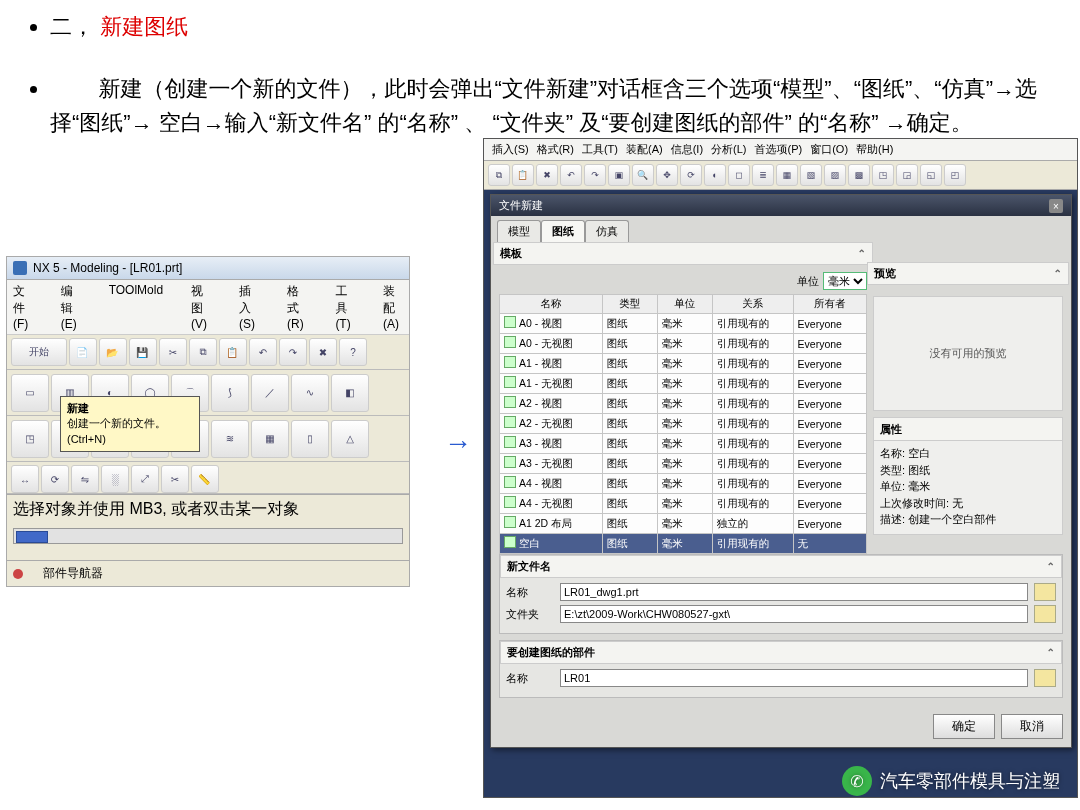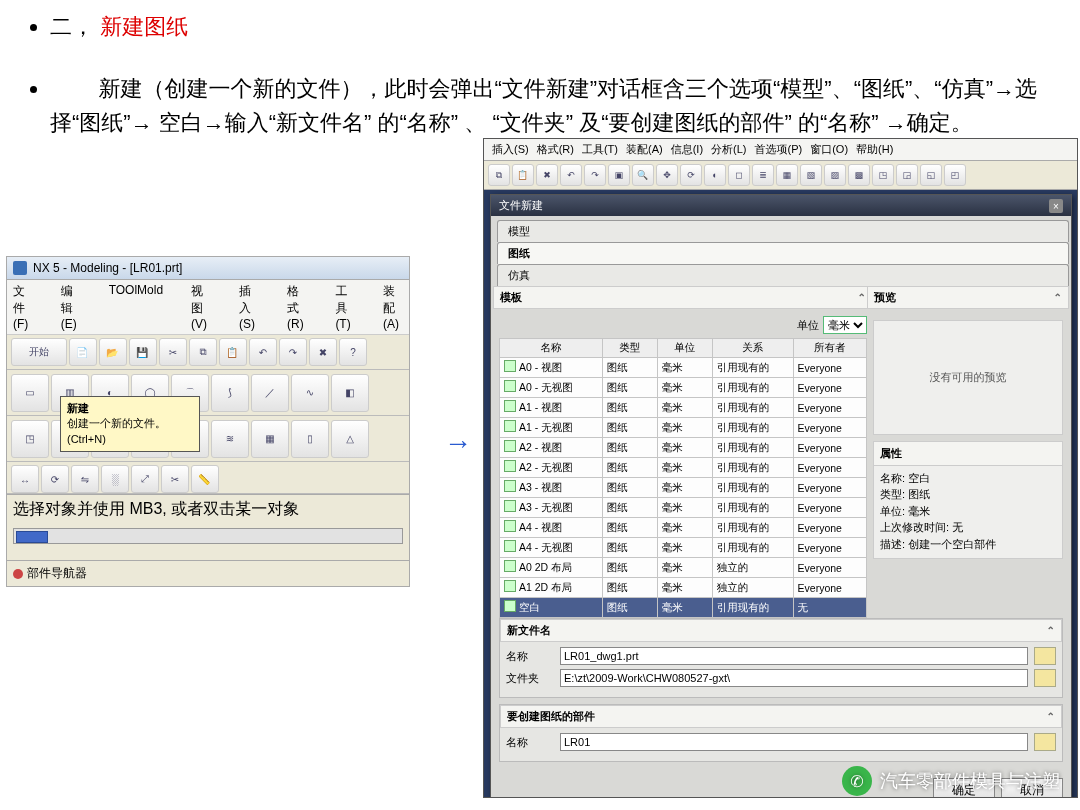--- a/index.html
+++ b/index.html
@@ -64,21 +64,21 @@
     display:flex; align-items:center; gap:4px;
     padding:4px 6px; background:#ece9d8; border-bottom:1px solid #bbb;
   }
   .sel-filter select, .sel-filter .pick {
     font-size:11px; height:20px; border:1px solid #7a9; background:#fff;
   }
   .sel-filter .pick { width:18px; height:18px; display:inline-block; }
   .status-strip { font-size:16px; padding:4px 6px; background:#ece9d8; border-top:1px solid #aaa; }
   .scrollbar-mock { height:16px; background:#e2e2e2; border:1px solid #999; margin:4px 6px 0 6px; position:relative; }
   .scrollbar-mock::before{content:"";position:absolute;left:2px;top:2px;width:30px;height:10px;background:#4169c8;border:1px solid #294a96;}
-  .nav-panel { margin-top:16px; padding:4px 6px; background:#ece9d8; border-top:1px solid #aaa; display:flex; align-items:center; gap:4px; font-size:12px; }
+  .nav-panel { margin-top:16px; padding:4px 6px; background:#ece9d8; border-top:1px solid #aaa; display:flex; align-items:center; gap:20px; font-size:12px; }
   .nav-panel .pin { width:10px;height:10px;border-radius:50%;background:#c44; }
 
   
   .tooltip {
     position: absolute;
     left: 60px; top: 396px;
     width: 140px;
     background: #fff8c6;
     border: 1px solid #555;
     font-size: 11px;
@@ -127,40 +127,40 @@
     border:1px solid #555;
     box-shadow:2px 2px 6px rgba(0,0,0,.5);
     font-size:11px;
   }
   .dlg-title {
     background:linear-gradient(#4b556a,#2a3142);
     color:#fff; padding:3px 8px;
     display:flex; justify-content:space-between; align-items:flex-end;
   }
   .dlg-title .close { cursor:pointer; width:14px;height:14px;background:#888;display:inline-flex;align-items:center;justify-content:center;color:#fff;border-radius:2px;font-size:10px;}
-  .dlg-tabs { display:flex; gap:0; padding:4px 2px 0 6px; background:#d9d9d6;flex-direction:column; }
+  .dlg-tabs { display:flex; gap:0; padding:4px 2px 0 6px; background:#d9d9d6; }
   .dlg-tab {
     padding:3px 10px; font-size:11px;
     border:1px solid #999; border-bottom:none;
     background:#e9e9e6; cursor:pointer;
     border-top-left-radius:3px; border-top-right-radius:3px;
   }
   .dlg-tab.active { background:#f7f7f4; font-weight:bold; }
 
   .dlg-body { padding:6px 8px 10px 8px; background:#d9d9d6; }
   .section { border:1px solid #bbb; background:#e6e6e3; padding:6px; margin-bottom:6px; }
   .sec-head {
     display:flex; justify-content:space-between; align-items:center;
     background:#f4f4f1; padding:3px 6px;
     border:1px solid #ccc; margin:-6px -6px 5px -6px;
     font-weight:bold;
   }
   .sec-head .caret { font-size:10px; color:#666; }
 
-  .tpl-grid { display:flex; gap:6px; }
+  .tpl-grid { display:flex; gap:6px;align-items:center; }
   .tpl-left { flex:1; display:flex; flex-direction:column; }
   .tpl-right { width:190px; display:flex; flex-direction:column; gap:6px; }
 
   .units { display:flex; justify-content:flex-end; align-items:center; gap:4px; padding:2px 0 4px 0;}
   .units select { font-size:11px; height:18px; border:1px solid #5b7; background:#fff;}
   .tbl { width:100%; border-collapse:collapse; table-layout:fixed;}
   .tbl th, .tbl td {
     border:1px solid #c5c5c5;
     padding:2px 4px; font-size:10.5px;
     white-space:nowrap; overflow:hidden;
@@ -441,27 +441,20 @@
                   <td>Everyone</td>
                 </tr>
                 <tr>
                   <td class="ic">A4 - 无视图</td>
                   <td>图纸</td>
                   <td>毫米</td>
                   <td>引用现有的</td>
                   <td>Everyone</td>
                 </tr>
                 <tr>
-                  <td class="ic">A0 2D 布局</td>
-                  <td>图纸</td>
-                  <td>毫米</td>
-                  <td>独立的</td>
-                  <td>Everyone</td>
-                </tr>
-                <tr>
                   <td class="ic">A1 2D 布局</td>
                   <td>图纸</td>
                   <td>毫米</td>
                   <td>独立的</td>
                   <td>Everyone</td>
                 </tr>
                 <tr class="sel">
                   <td class="ic">空白</td>
                   <td>图纸</td>
                   <td>毫米</td>

